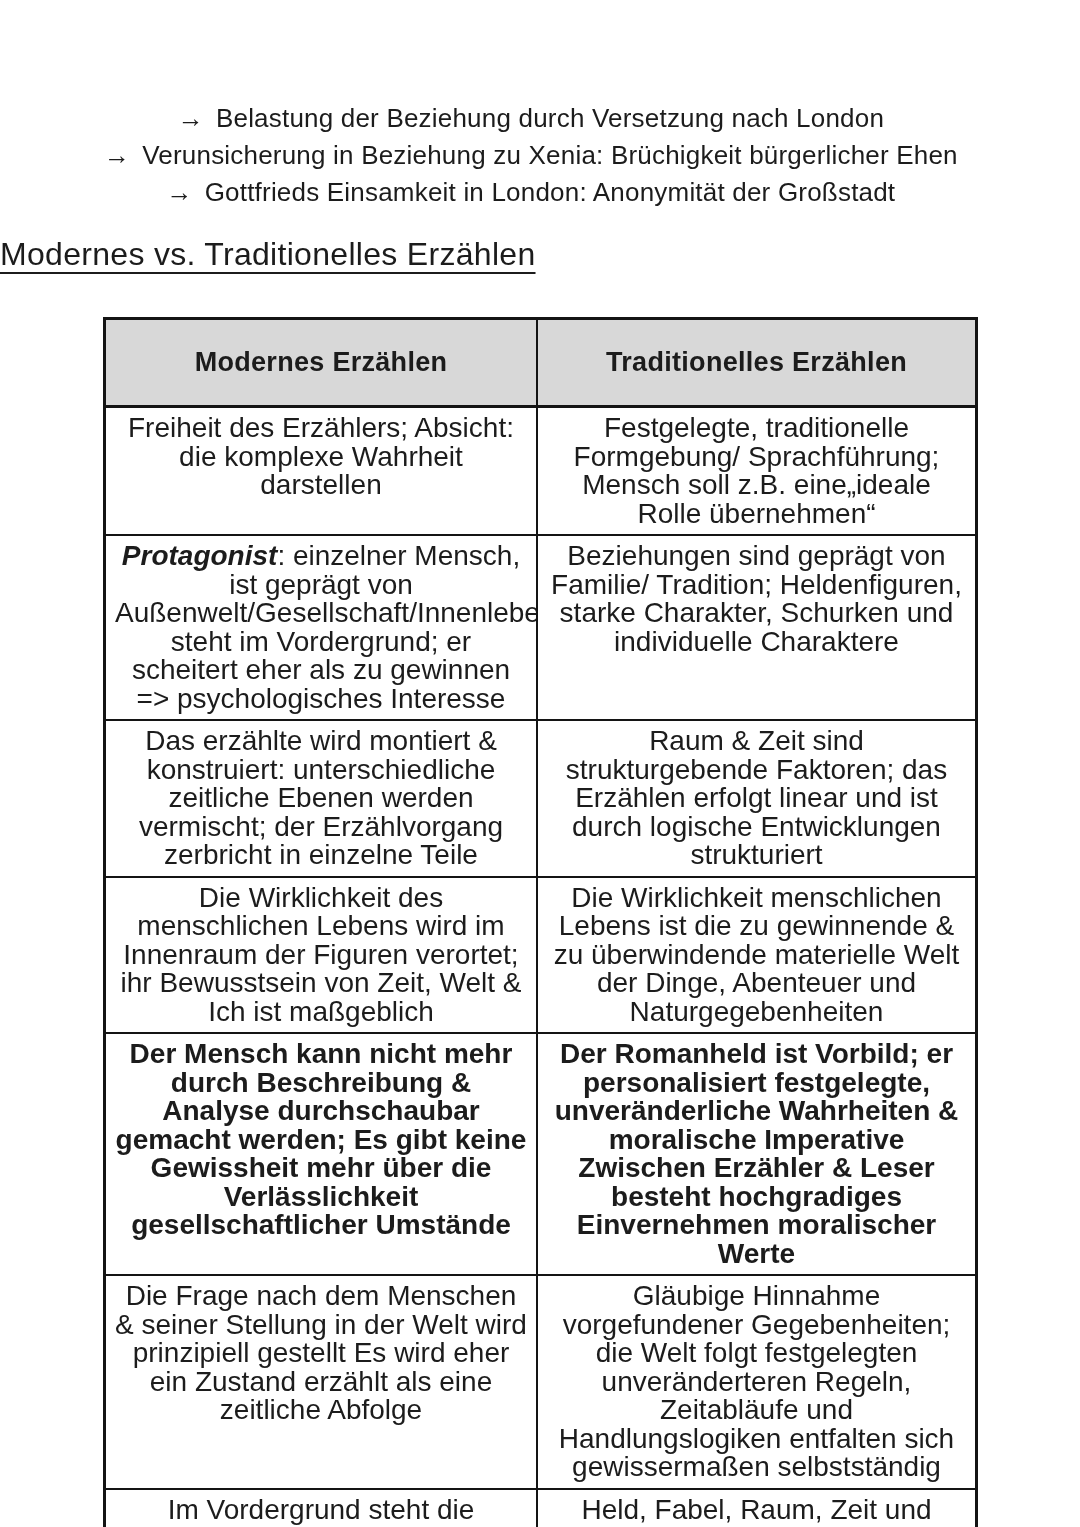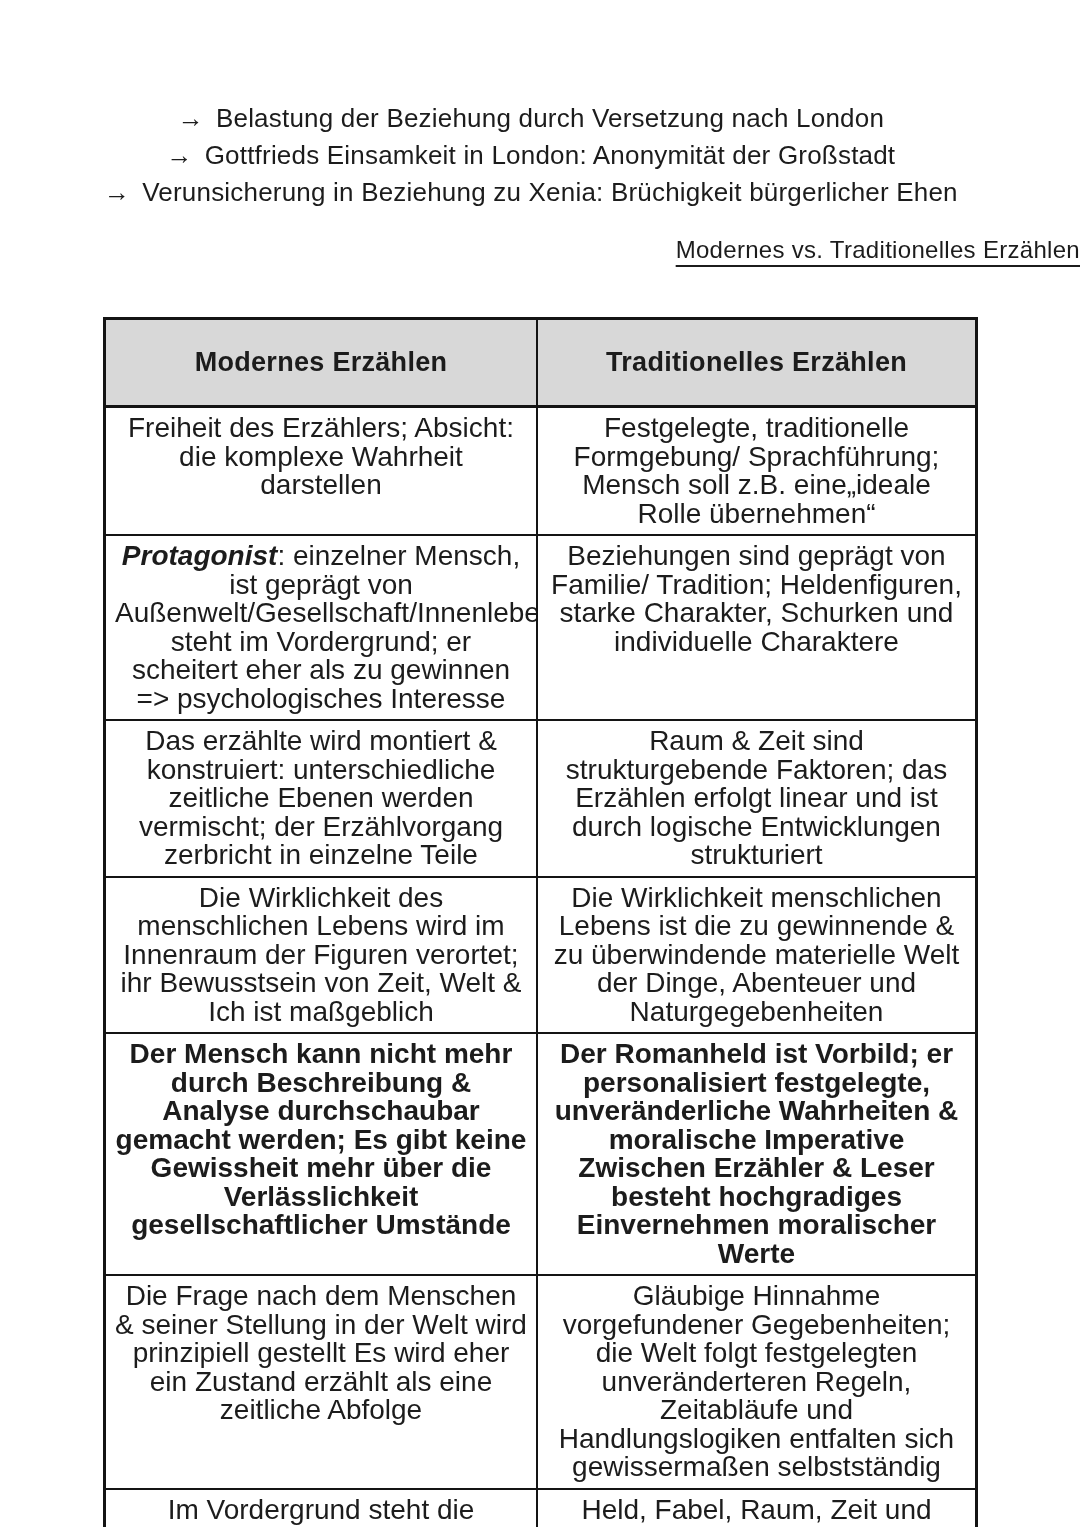--- a/index.html
+++ b/index.html
@@ -26,22 +26,22 @@
     display: inline-block;
     margin-right: 12px;
     font-size: 26px;
   }
   
   .doc-title {
     position: absolute;
     left: 0;
     top: 236px;
     width: 100%;
-    text-align: right;
-    font-size: 24px;
+    text-align: left;
+    font-size: 32px;
     letter-spacing: 0.3px;
     text-decoration: underline;
     text-decoration-thickness: 2px;
     text-underline-offset: 7px;
   }
   
   table.cmp {
     position: absolute;
     left: 103px;
     top: 317px;
@@ -84,24 +84,24 @@
 </head>
 <body>
 
 <div class="page">
 
   <div class="notes">
     <div class="note-line">
       <span class="arrow">→</span><span>Belastung der Beziehung durch Versetzung nach London</span>
     </div>
     <div class="note-line">
-      <span class="arrow">→</span><span>Gottfrieds Einsamkeit in London: Anonymität der Großstadt</span>
+      <span class="arrow">→</span><span>Verunsicherung in Beziehung zu Xenia: Brüchigkeit bürgerlicher Ehen</span>
     </div>
     <div class="note-line">
-      <span class="arrow">→</span><span>Verunsicherung in Beziehung zu Xenia: Brüchigkeit bürgerlicher Ehen</span>
+      <span class="arrow">→</span><span>Gottfrieds Einsamkeit in London: Anonymität der Großstadt</span>
     </div>
   </div>
 
   <div class="doc-title">Modernes vs. Traditionelles Erzählen</div>
 
   <table class="cmp">
     <colgroup>
       <col style="width:49.6%">
       <col style="width:50.4%">
     </colgroup>

